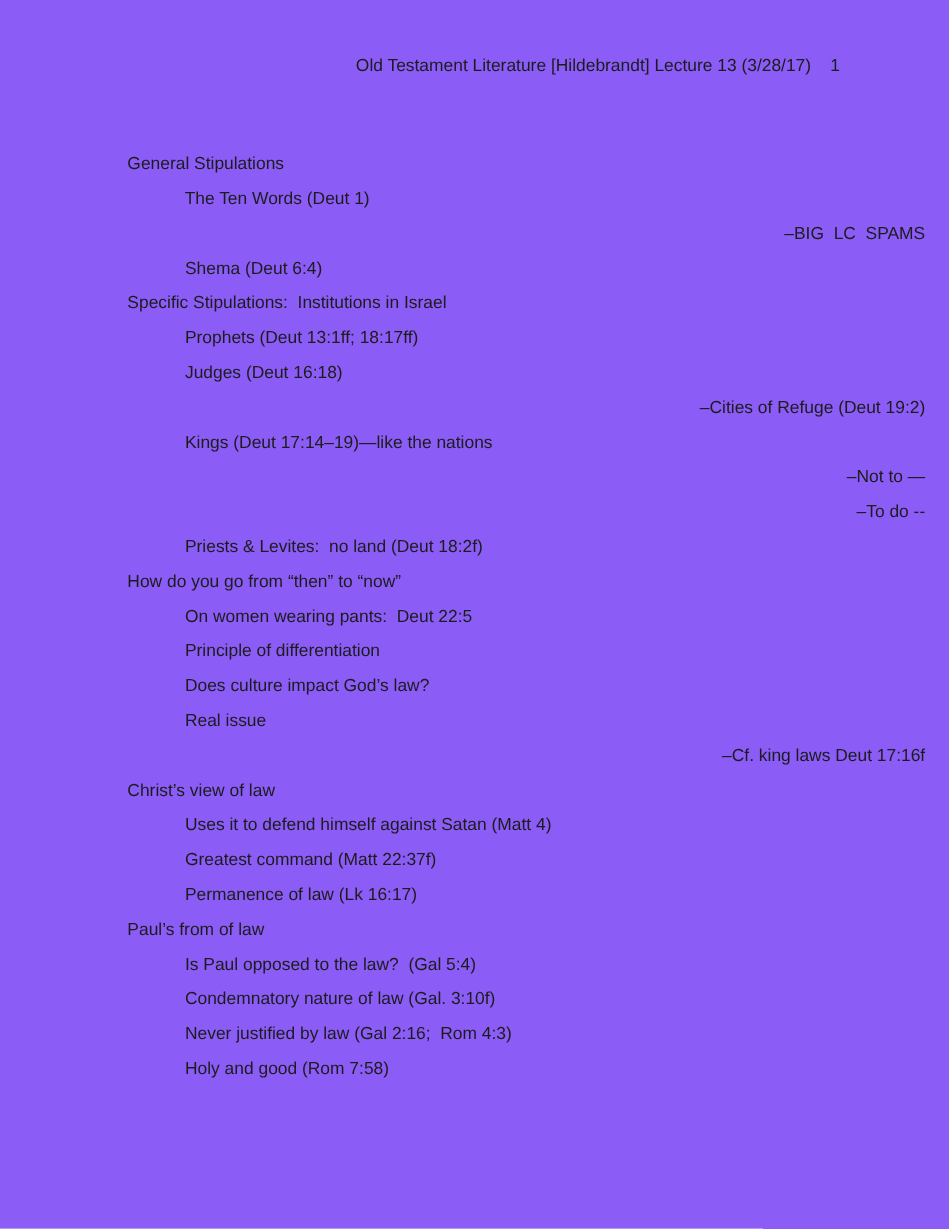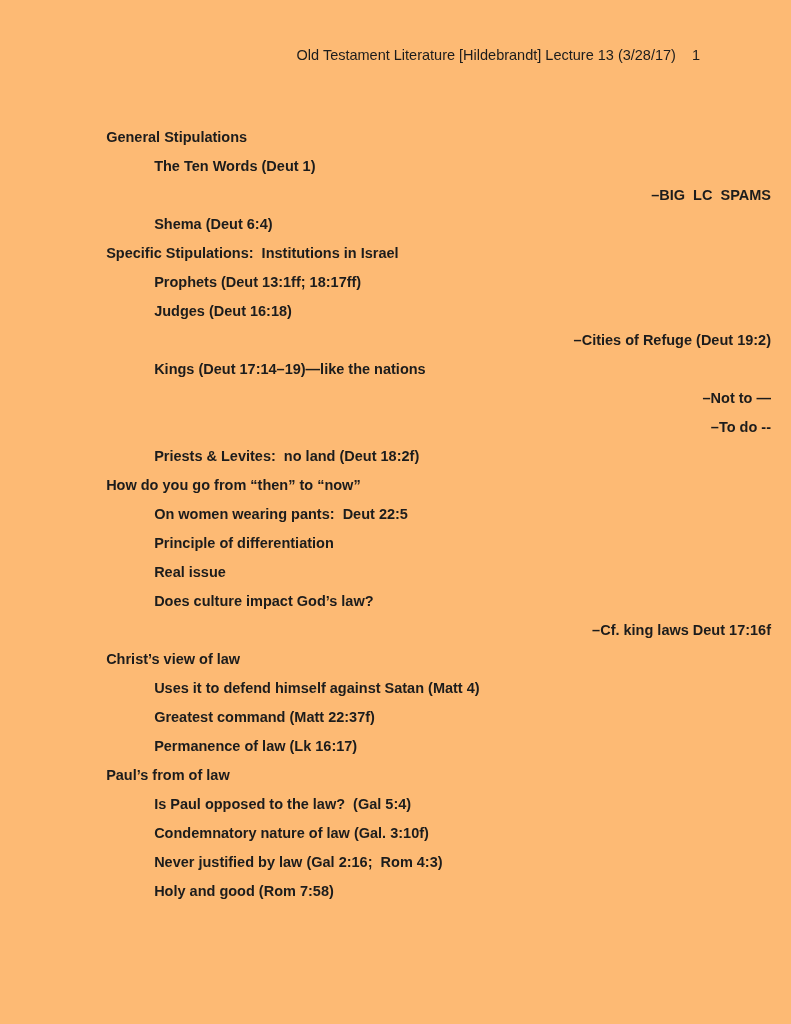--- a/index.html
+++ b/index.html
@@ -7,21 +7,21 @@
     width: 791px;
     height: 1024px;
     background: #ffffff;
     font-family: "Liberation Sans", sans-serif;
     color: #1c1c1c;
   }
   .page {
     position: relative;
     width: 791px;
     height: 1024px;
-    background: #fdba74;
+    background: #8b5cf6;
     overflow: hidden;
   }
   .header {
     position: absolute;
     top: 47px;
     left: 0;
     right: 91px;
     text-align: right;
     font-size: 14.5px;
     white-space: pre;
@@ -33,21 +33,20 @@
     position: absolute;
     top: 94px;
     left: 90px;
     right: 20px;
   }
   .line {
     height: 29px;
     line-height: 29px;
     font-size: 14.5px;
     white-space: pre;
-    font-weight: bold;
   }
   .line .txt { white-space: pre; }
   .lvl0 { padding-left: 0; }
   .lvl1 { padding-left: 48px; }
   .lvl2 { padding-left: 71px; text-align: right; }
   .dash {
     display: inline-block;
     width: 26px;
   }
 </style>
@@ -111,25 +110,25 @@
 
   <div class="line lvl1">
     <span class="txt">On women wearing pants:  Deut 22:5</span>
   </div>
 
   <div class="line lvl1">
     <span class="txt">Principle of differentiation</span>
   </div>
 
   <div class="line lvl1">
-    <span class="txt">Real issue</span>
+    <span class="txt">Does culture impact God’s law?</span>
   </div>
 
   <div class="line lvl1">
-    <span class="txt">Does culture impact God’s law?</span>
+    <span class="txt">Real issue</span>
   </div>
 
   <div class="line lvl2">
     <span class="dash">–</span><span class="txt">Cf. king laws Deut 17:16f</span>
   </div>
 
   <div class="line lvl0">
     <span class="txt">Christ’s view of law</span>
   </div>
 

